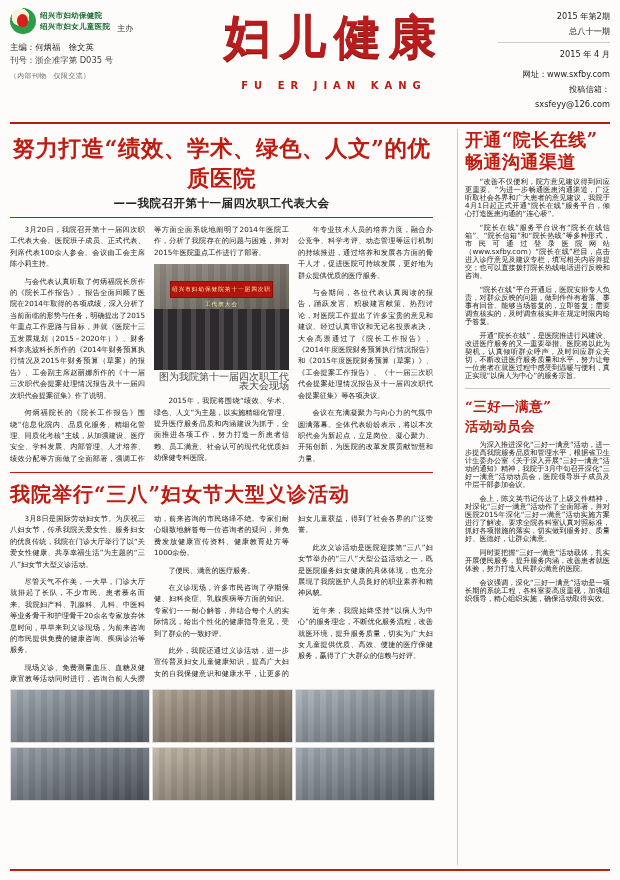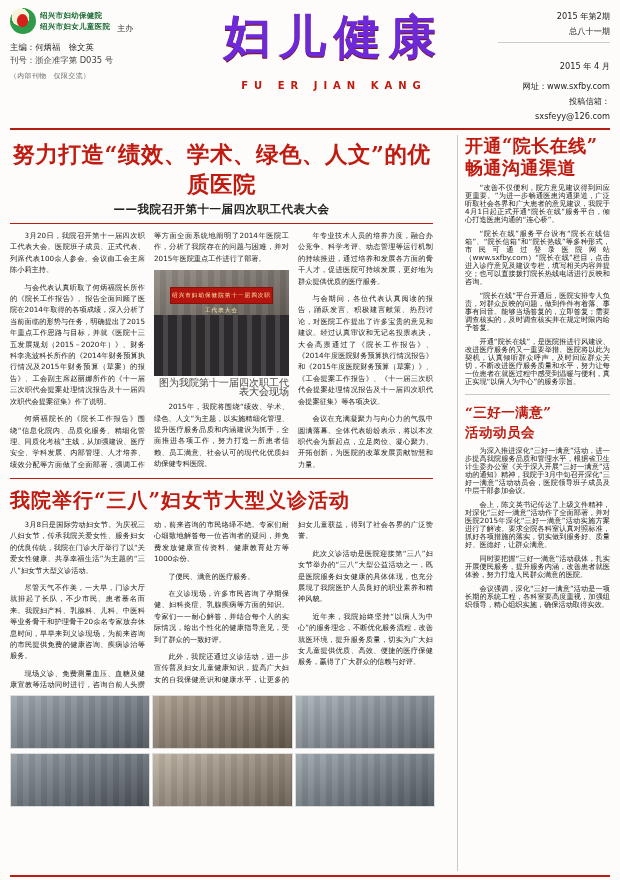--- a/index.html
+++ b/index.html
@@ -6,35 +6,35 @@
   body{
     width:620px;height:880px;
     background:#fdfcfa;
     font-family:"DejaVu Sans","Liberation Sans",sans-serif;
     color:#111;
     overflow:hidden;
   }
   .page{position:relative;width:620px;height:880px;box-sizing:border-box;padding:6px 10px 4px 10px;}
 
   
-  .masthead{display:flex;align-items:flex-start;border-bottom:2px solid #b41e12;padding-bottom:4px;}
+  .masthead{display:flex;align-items:flex-start;border-bottom:2px solid #b41e12;padding-bottom:10px;}
   .mh-left{width:160px;padding-top:2px;}
   .hosp-badge{display:flex;align-items:center;gap:4px;}
   .hosp-logo{width:26px;height:26px;border-radius:50%;background:radial-gradient(circle at 40% 35%,#f7f3d8 0 38%,#2e9b4a 39% 100%);position:relative;flex:none;}
   .hosp-logo:after{content:"";position:absolute;left:7px;top:6px;width:11px;height:13px;border-radius:50% 50% 45% 45%;background:#d6201a;}
   .hosp-lines{font-size:7.5px;line-height:11px;color:#1a6b34;font-weight:bold;letter-spacing:.3px;}
   .hosp-zhu{font-size:8px;color:#333;margin-left:3px;align-self:flex-end;}
   .mh-meta{margin-top:7px;font-size:8.4px;line-height:13px;color:#222;}
   .mh-meta .thin{color:#444;}
   .mh-note{font-size:6.8px;color:#666;margin-top:3px;letter-spacing:.5px;}
   .mh-center{flex:1;text-align:center;position:relative;}
-  .title-cn{font-family:"DejaVu Serif","Liberation Serif",serif;font-size:47px;font-weight:bold;color:#6d28d9;letter-spacing:8px;line-height:54px;margin-top:4px;text-shadow:0 1px 0 #7e120a;}
+  .title-cn{font-family:"DejaVu Serif","Liberation Serif",serif;font-size:47px;font-weight:bold;color:#b91c1c;letter-spacing:8px;line-height:54px;margin-top:4px;text-shadow:0 1px 0 #7e120a;}
   .title-py{font-size:10px;color:#c01b10;letter-spacing:6px;margin-top:16px;font-weight:bold;}
   .mh-right{width:112px;text-align:right;font-size:8.2px;line-height:15px;color:#222;padding-top:3px;}
-  .mh-right .issue{border-bottom:1px solid #ccc;padding-bottom:3px;margin-bottom:16px;}
+  .mh-right .issue{border-bottom:1px solid #ccc;padding-bottom:3px;margin-bottom:4px;}
   .mh-right .date{margin-bottom:5px;}
 
   
   .content{display:flex;margin-top:5px;height:736px;}
   .col-main{width:448px;padding-right:24px;box-sizing:border-box;border-right:1px solid #c9c9c9;}
   .col-side{width:152px;padding-left:7px;box-sizing:border-box;}
 
   
   .headline{font-family:"DejaVu Serif","Liberation Serif",serif;font-size:22.5px;font-weight:bold;color:#c01b10;line-height:30px;letter-spacing:.5px;text-align:center;margin:4px 0 3px;}
   .subhead{text-align:center;font-size:11.5px;font-weight:bold;color:#222;letter-spacing:.5px;margin-bottom:6px;}

